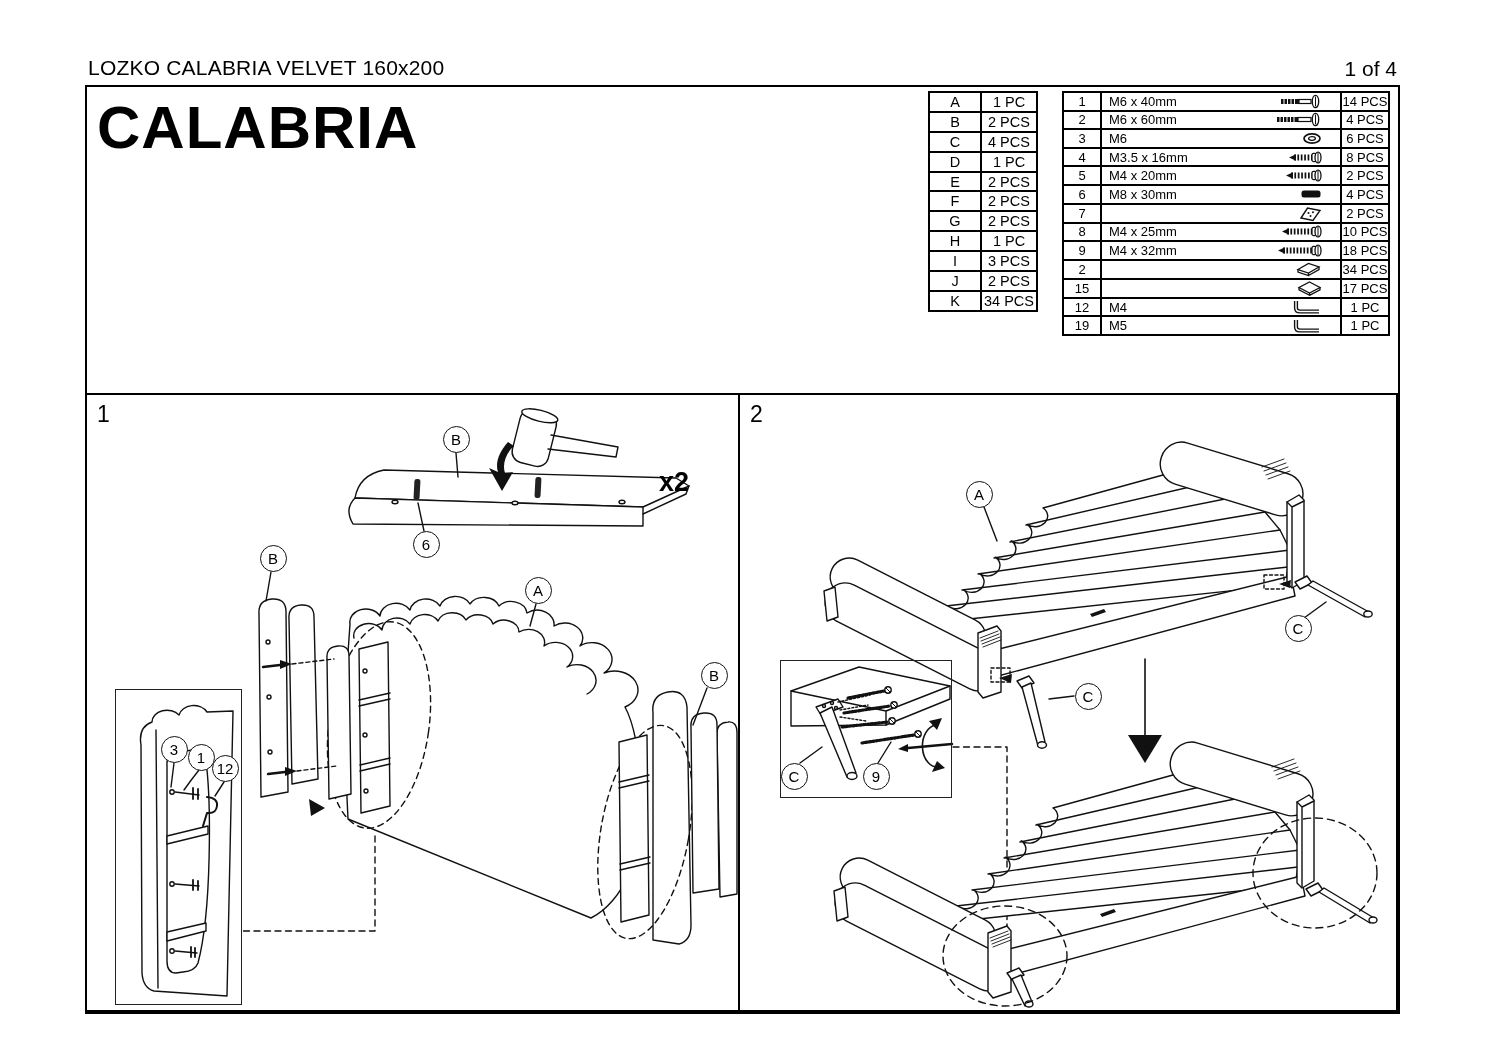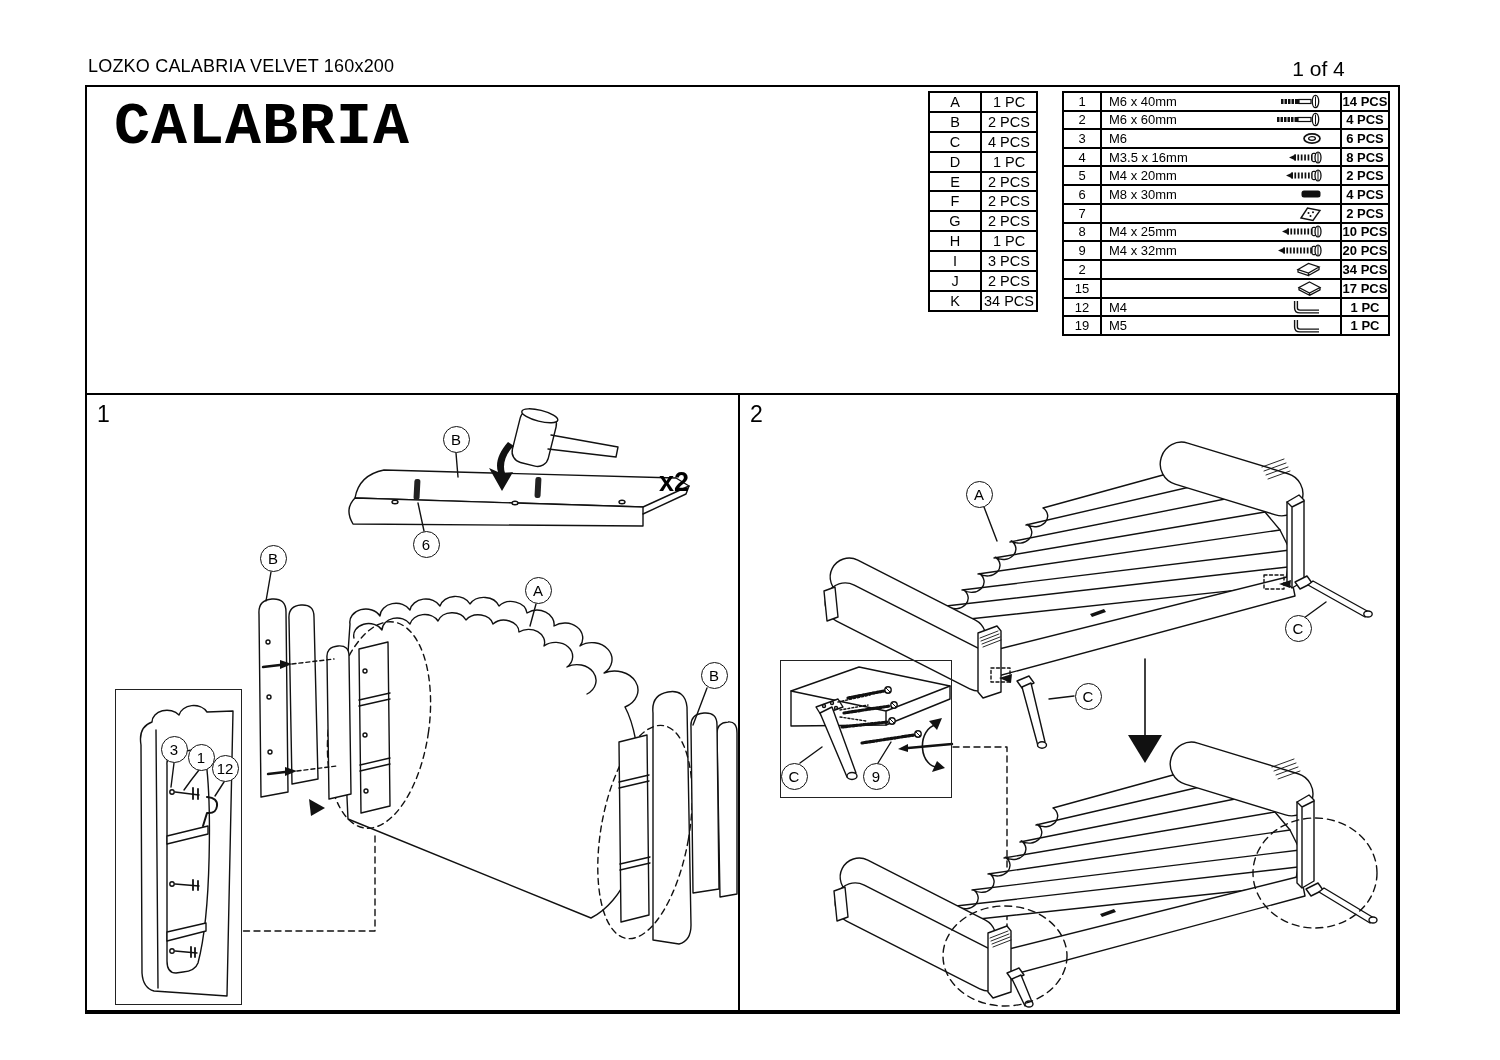--- a/index.html
+++ b/index.html
@@ -1,33 +1,33 @@
 <!DOCTYPE html>
 <html><head>
 <meta charset="utf-8">
 <style>
   html,body{margin:0;padding:0;background:#fff;}
   body{width:1500px;height:1060px;position:relative;font-family:"Liberation Sans",sans-serif;color:#000;overflow:hidden;}
   .abs{position:absolute;}
-  .doc-title{left:88px;top:56px;font-size:18px;letter-spacing:.2px;}
-  .page-num{left:1240px;top:57px;width:157px;text-align:center;font-size:21px;}
+  .doc-title{left:88px;top:56px;font-size:21px;letter-spacing:.2px;}
+  .page-num{left:1240px;top:57px;width:157px;text-align:right;font-size:21px;}
   .outer-frame{left:85px;top:85px;width:1311px;height:925px;border:2px solid #000;}
-  .brand{left:114px;top:93px;font-size:60px;font-weight:bold;letter-spacing:1px;font-family:Liberation Mono, monospace;}
+  .brand{left:97px;top:93px;font-size:60px;font-weight:bold;letter-spacing:1px;}
   table{border-collapse:collapse;background:#fff;}
   td{border:2px solid #000;padding:0;text-align:center;background:#fff;}
   .parts-table{left:928px;top:91px;}
   .parts-table td{font-size:14.5px;height:17.9px;}
   .pt-letter{width:50px;}
   .pt-qty{width:54px;}
   .hw-table{left:1062px;top:91px;}
   .hw-table td{font-size:13px;height:16.6px;}
   .hw-num{width:36px;}
   .hw-desc{width:238px;text-align:left;}
   .hw-desc .cellflex{display:flex;align-items:center;justify-content:space-between;padding:0 18px 0 7px;}
-  .hw-qty{width:46px;font-size:12.5px;font-weight:bold;}
+  .hw-qty{width:46px;font-size:12.5px;}
   .panel{position:absolute;border:2px solid #000;background:#fff;}
   .panel-1{left:85px;top:393px;width:651px;height:615px;}
   .panel-2{left:738px;top:393px;width:656px;height:615px;}
   .step-num{left:10px;top:6px;font-size:23px;}
   .callout{position:absolute;width:27px;height:27px;border:1.6px solid #111;border-radius:50%;background:#fff;display:flex;align-items:center;justify-content:center;font-size:15px;z-index:3;box-sizing:border-box;}
   .dbox{position:absolute;border:1.7px solid #222;z-index:2;}
   .x2{position:absolute;font-size:27px;font-weight:bold;z-index:3;}
   svg.diagram{position:absolute;left:0;top:0;z-index:1;}
   .hwicon svg{display:block;}
 </style>
@@ -236,21 +236,21 @@
               <svg width="45" height="15" viewBox="0 0 45 15">
                 <polygon points="1,7.5 8,4.2 8,10.8" fill="#111"></polygon>
                 <line x1="6" y1="7.5" x2="35" y2="7.5" stroke="#111" stroke-width="6" stroke-dasharray="1.7,1.7"></line>
                 <rect x="35" y="3.4" width="4" height="8.2" rx="1.5" fill="#fff" stroke="#111" stroke-width="1.2"></rect>
                 <ellipse cx="41" cy="7.5" rx="3" ry="5.4" fill="#fff" stroke="#111" stroke-width="1.3"></ellipse>
                 <line x1="41" y1="3" x2="41" y2="12" stroke="#111" stroke-width="1"></line>
               </svg>
             </span>
           </span>
         </td>
-      <td class="hw-qty">20 PCS</td>
+      <td class="hw-qty">18 PCS</td>
     </tr>
     <tr>
       <td class="hw-num">2</td>
       <td class="hw-desc">
           <span class="cellflex">
             <span></span>
             <span class="hwicon">
               <svg width="27" height="17" viewBox="0 0 27 17">
                 <path d="M3,8.5 L13.5,2.5 L24,6 L13.5,12 Z" fill="#fff" stroke="#111" stroke-width="1.3"></path>
                 <path d="M3,8.5 L3,11 L13.5,14.5 L13.5,12 M13.5,14.5 L24,8.5 L24,6" fill="none" stroke="#111" stroke-width="1.3"></path>

